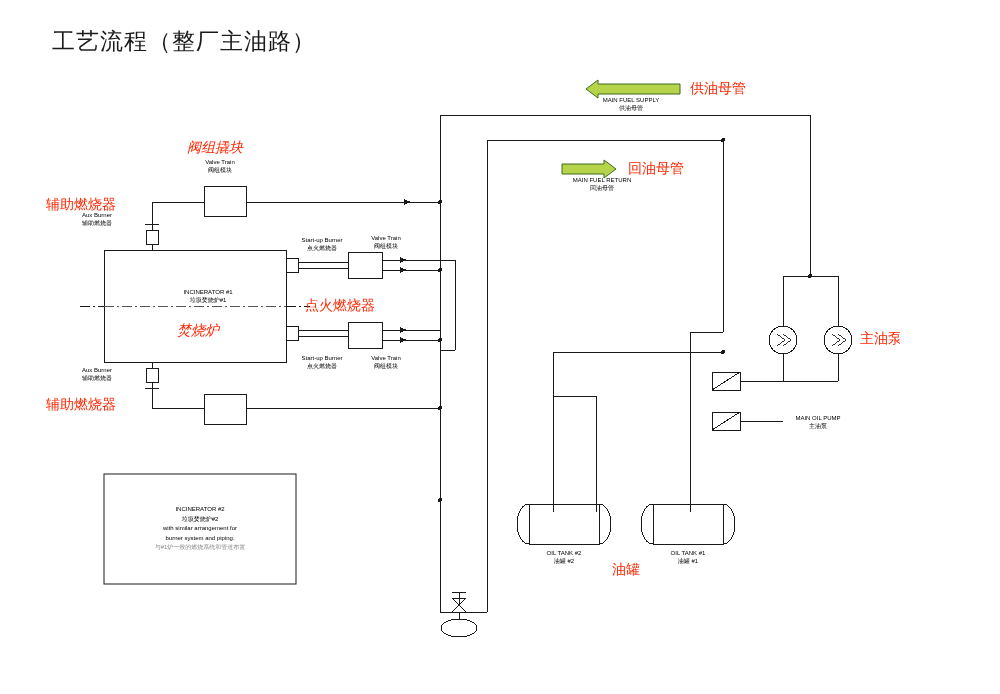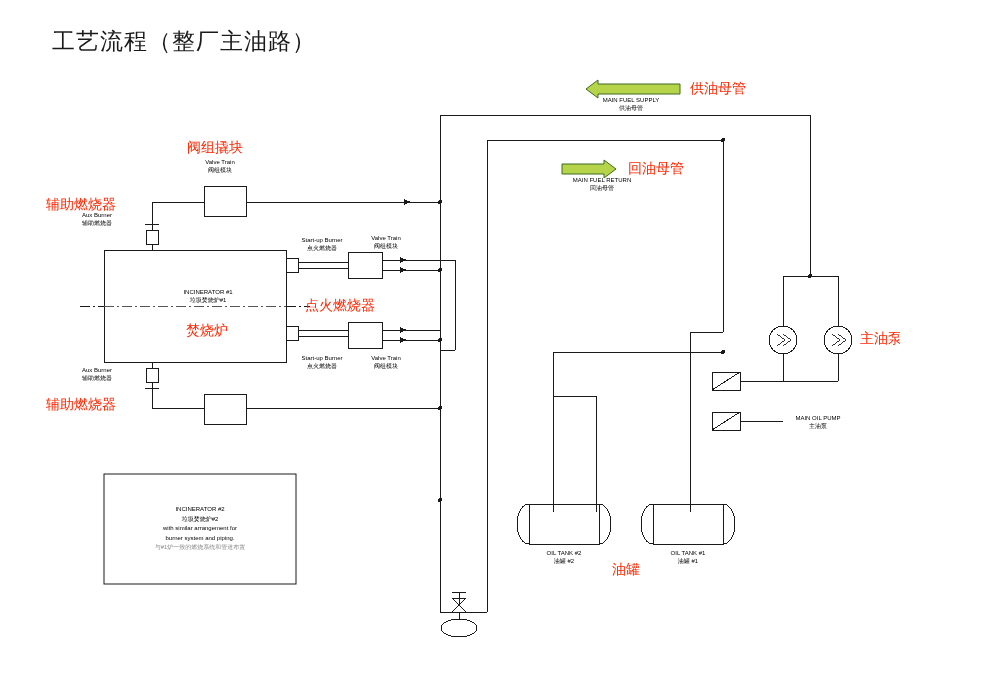--- a/index.html
+++ b/index.html
@@ -187,24 +187,24 @@
     </g>
     <g>
       <path d="M562 164 L604 164 L604 160 L616 169 L604 178 L604 174 L562 174 z" fill="#b5d44a" stroke="#3f6b1e" stroke-width="1"></path>
     </g>
 
     <rect x="104" y="474" width="192" height="110" fill="none" stroke="#1a1a1a" stroke-width="1"></rect>
   </svg>
 
   <div class="anno" style="left:690px;top:80px;">供油母管</div>
   <div class="anno" style="left:628px;top:160px;">回油母管</div>
-  <div class="anno" style="left:187px;top:139px;">阀组撬块</div>
+  <div class="anno" style="left:187px;top:139px;font-style:italic;">阀组撬块</div>
   <div class="anno" style="left:46px;top:196px;">辅助燃烧器</div>
   <div class="anno" style="left:305px;top:297px;">点火燃烧器</div>
-  <div class="anno" style="left:186px;top:322px;">焚烧炉</div>
+  <div class="anno" style="left:177px;top:322px;font-style:italic;">焚烧炉</div>
   <div class="anno" style="left:46px;top:396px;">辅助燃烧器</div>
   <div class="anno" style="left:860px;top:330px;">主油泵</div>
   <div class="anno" style="left:612px;top:561px;text-align:right;">油罐</div>
 
   <div class="lbl" style="left:591px;top:96px;width:80px;">
     <div>MAIN FUEL SUPPLY</div>
     <div>供油母管</div>
   </div>
   <div class="lbl" style="left:562px;top:176px;width:80px;">
     <div>MAIN FUEL RETURN</div>

